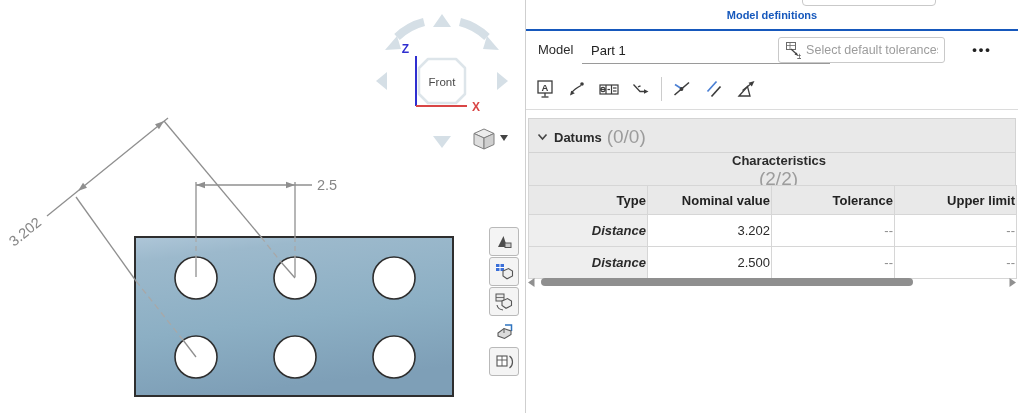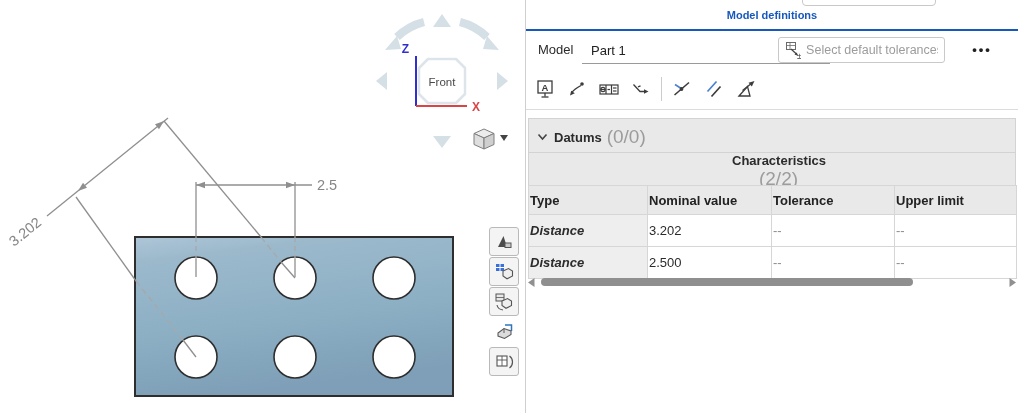--- a/index.html
+++ b/index.html
@@ -40,21 +40,21 @@
                box-sizing:border-box;display:flex;align-items:center;padding-left:8px;cursor:pointer;}
   .section-bar .sec-label{font-weight:bold;font-size:13px;color:#2b2b2b;margin-left:6px;}
   .section-bar .sec-count{font-size:19px;color:#9c9c9c;margin-left:5px;}
   #datums-bar{top:118px;}
   #chars-bar{top:152px;flex-direction:column;}
   #chars-addtol-btn{margin-left:26px;width:28px;height:26px;display:flex;align-items:center;justify-content:center;cursor:pointer;}
   #chars-active-btn{margin-left:6px;width:30px;height:27px;background:#b3dbf4;border:1px solid #4d9fd6;border-radius:3px;
                     display:flex;align-items:center;justify-content:center;box-sizing:border-box;cursor:pointer;}
   
   #char-table{position:absolute;left:2px;top:185px;width:488px;border-collapse:collapse;table-layout:fixed;}
-  #char-table th,#char-table td{border:1px solid #d6d6d6;text-align:left;font-size:13px;overflow:hidden;}
+  #char-table th,#char-table td{border:1px solid #d6d6d6;text-align:right;font-size:13px;overflow:hidden;}
   #char-table th{background:#e9e9e9;font-weight:bold;height:26px;color:#222;}
   #char-table td{height:29px;background:#fff;}
   #char-table td.type-cell{background:#eeeeee;font-weight:bold;font-style:italic;}
   #char-table td.dash{color:#8c8c8c;}
   
   #hscroll{position:absolute;left:0;top:275px;width:492px;height:14px;}
   #hscroll .thumb{position:absolute;left:15px;top:3px;width:372px;height:8px;background:#8f8f8f;border-radius:4px;cursor:pointer;}
   #hscroll .arr{position:absolute;top:3px;cursor:pointer;}
   #hscroll .arr-left{left:2px;}
   #hscroll .arr-right{right:2px;}

